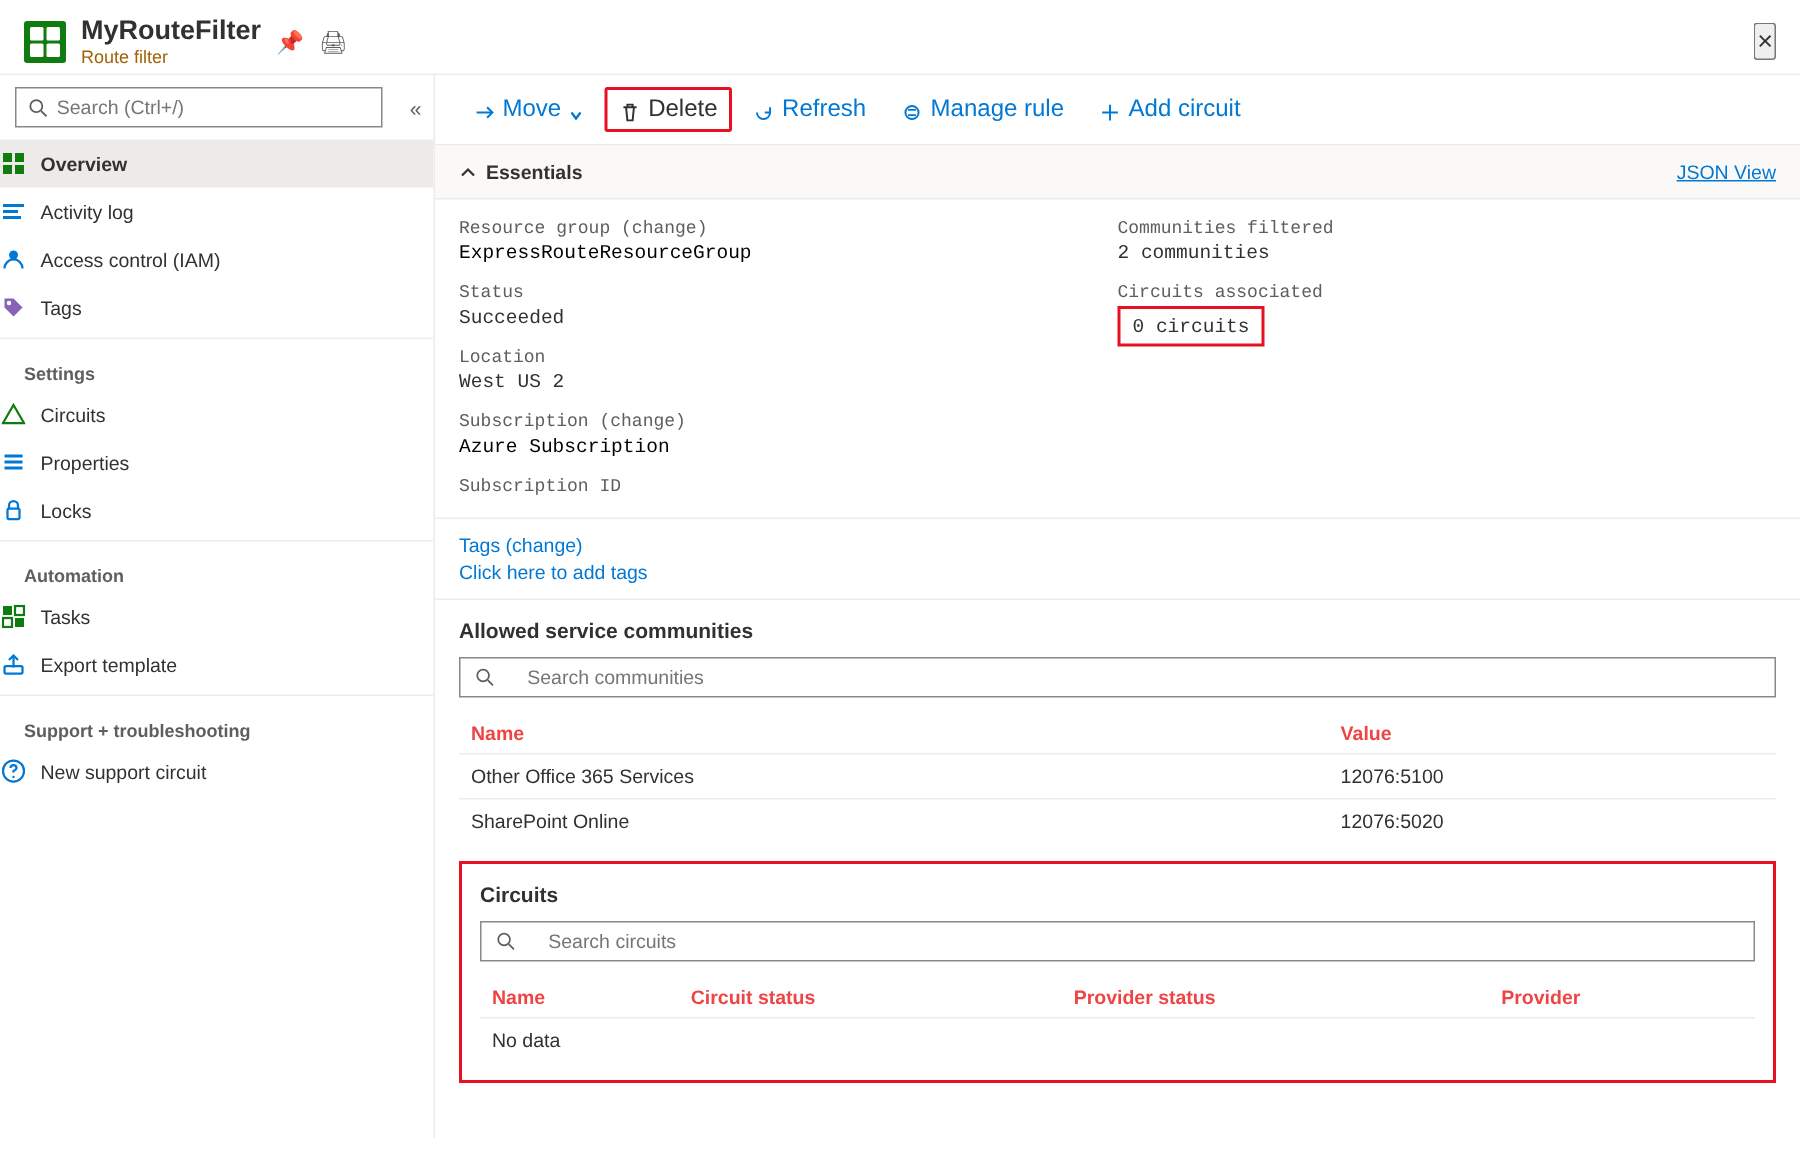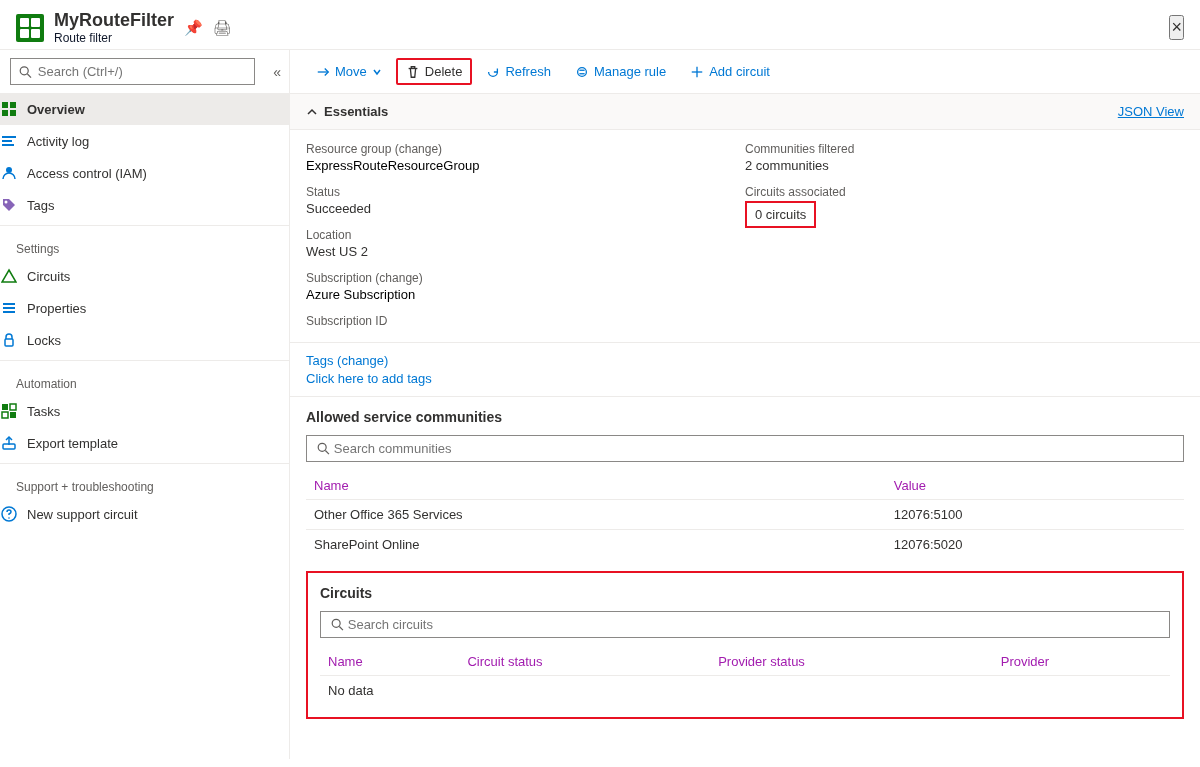--- a/index.html
+++ b/index.html
@@ -5,74 +5,74 @@
     * { box-sizing: border-box; margin: 0; padding: 0; }
     body { font-family: 'Segoe UI', Arial, sans-serif; font-size: 13px; color: #323130; background: #fff; overflow: hidden; }
 
     
     .title-bar {
       display: flex; align-items: center; justify-content: space-between;
       padding: 10px 16px 4px 16px; border-bottom: 1px solid #edebe9;
     }
     .title-left { display: flex; align-items: center; gap: 10px; }
     .title-text h1 { font-size: 18px; font-weight: 600; color: #323130; }
-    .title-text .subtitle { font-size: 12px; color: #0f172a; }
+    .title-text .subtitle { font-size: 12px; color: #a16207; }
     .close-btn { font-size: 18px; color: #323130; cursor: pointer; font-weight: 300; }
 
     
     .main-layout { display: flex; height: calc(767px - 58px); }
 
     
     .sidebar { width: 290px; min-width: 290px; border-right: 1px solid #edebe9; overflow-y: auto; }
     .search-box {
       display: flex; align-items: center; margin: 8px 10px;
       border: 1px solid #8a8886; padding: 5px 8px; gap: 6px; background: #fff;
     }
     .search-box input { border: none; outline: none; font-size: 13px; width: 100%; color: #323130; }
     .collapse-btn { padding: 5px 8px; cursor: pointer; color: #605e5c; font-size: 14px; border: none; background: none; }
 
     .nav-item {
       display: flex; align-items: center; gap: 10px;
       padding: 8px 1px; cursor: pointer; color: #323130;
     }
     .nav-item.active { background: #edebe9; font-weight: 600; }
     .nav-item .nav-icon { width: 16px; height: 16px; display: flex; align-items: center; justify-content: center; font-size: 14px; }
-    .nav-section { padding: 12px 16px 4px 16px; font-size: 12px; font-weight: 400; color: #605e5c; }
+    .nav-section { padding: 12px 16px 4px 16px; font-size: 12px; font-weight: 700; color: #605e5c; }
     .nav-divider { border: none; border-top: 1px solid #edebe9; margin: 4px 0; }
 
     
     .content { flex: 1; overflow-y: auto; padding: 0; }
 
     
     .toolbar {
       display: flex; align-items: center; gap: 4px;
       padding: 8px 16px; border-bottom: 1px solid #edebe9;
     }
     .toolbar-btn {
-      display: flex; align-items: center; gap: 5px;
-      padding: 6px 10px; cursor: pointer; color: #0078d4; font-size: 13px;
+      display: flex; align-items: flex-end; gap: 5px;
+      padding: 6px 10px; cursor: pointer; color: #0078d4; font-size: 16px;
       background: none; border: none; border-radius: 2px;
     }
     .toolbar-btn.delete-btn {
       border: 2px solid #e81123; color: #323130; padding: 4px 8px; border-radius: 2px;
     }
 
     
     .essentials-header {
       display: flex; align-items: center; justify-content: space-between;
       padding: 10px 16px; background: #faf9f8; border-bottom: 1px solid #edebe9;
     }
     .essentials-toggle { display: flex; align-items: center; gap: 6px; font-weight: 600; cursor: pointer; color: #323130; }
     .json-view { color: #0078d4; cursor: pointer; font-size: 13px; }
 
     .essentials-grid {
       display: grid; grid-template-columns: 1fr 1fr;
       padding: 12px 16px; gap: 0; border-bottom: 1px solid #edebe9;
     }
-    .essentials-col { display: flex; flex-direction: column; gap: 12px; }
+    .essentials-col { display: flex; flex-direction: column; gap: 12px; font-family: Liberation Mono, monospace; }
     .essentials-item .label { font-size: 12px; color: #605e5c; margin-bottom: 2px; }
     .essentials-item .value { font-size: 13px; color: #323130; }
     .essentials-item .value a { color: #000000; text-decoration: none; }
 
     .circuits-badge {
       border: 2px solid #e81123;
       padding: 4px 8px; display: inline-block;
       font-size: 13px; color: #323130;
     }
 
@@ -81,28 +81,28 @@
       padding: 10px 16px; border-bottom: 1px solid #edebe9;
       font-size: 13px;
     }
     .tags-row .label { color: #605e5c; margin-bottom: 3px; }
     .tags-row a { color: #0078d4; text-decoration: none; }
 
     
     .section { padding: 12px 16px; }
     .section-title { font-size: 14px; font-weight: 600; margin-bottom: 10px; color: #323130; }
     .search-field {
-      display: flex; align-items: center; gap: 4px;
+      display: flex; align-items: center; gap: 22px;
       border: 1px solid #8a8886; padding: 5px 10px; margin-bottom: 10px;
       background: #fff;
     }
     .search-field input { border: none; outline: none; font-size: 13px; width: 100%; color: #323130; }
 
     .table { width: 100%; border-collapse: collapse; }
-    .table th { text-align: left; font-weight: 400; font-size: 13px; padding: 6px 8px; color: #a21caf; border-bottom: 1px solid #edebe9; }
+    .table th { text-align: left; font-weight: 700; font-size: 13px; padding: 6px 8px; color: #ef4444; border-bottom: 1px solid #edebe9; }
     .table td { padding: 7px 8px; border-bottom: 1px solid #edebe9; font-size: 13px; }
     .table tr:last-child td { border-bottom: none; }
 
     
     .circuits-section {
       border: 2px solid #e81123;
       margin: 0 16px 16px 16px;
       padding: 12px;
     }
 

